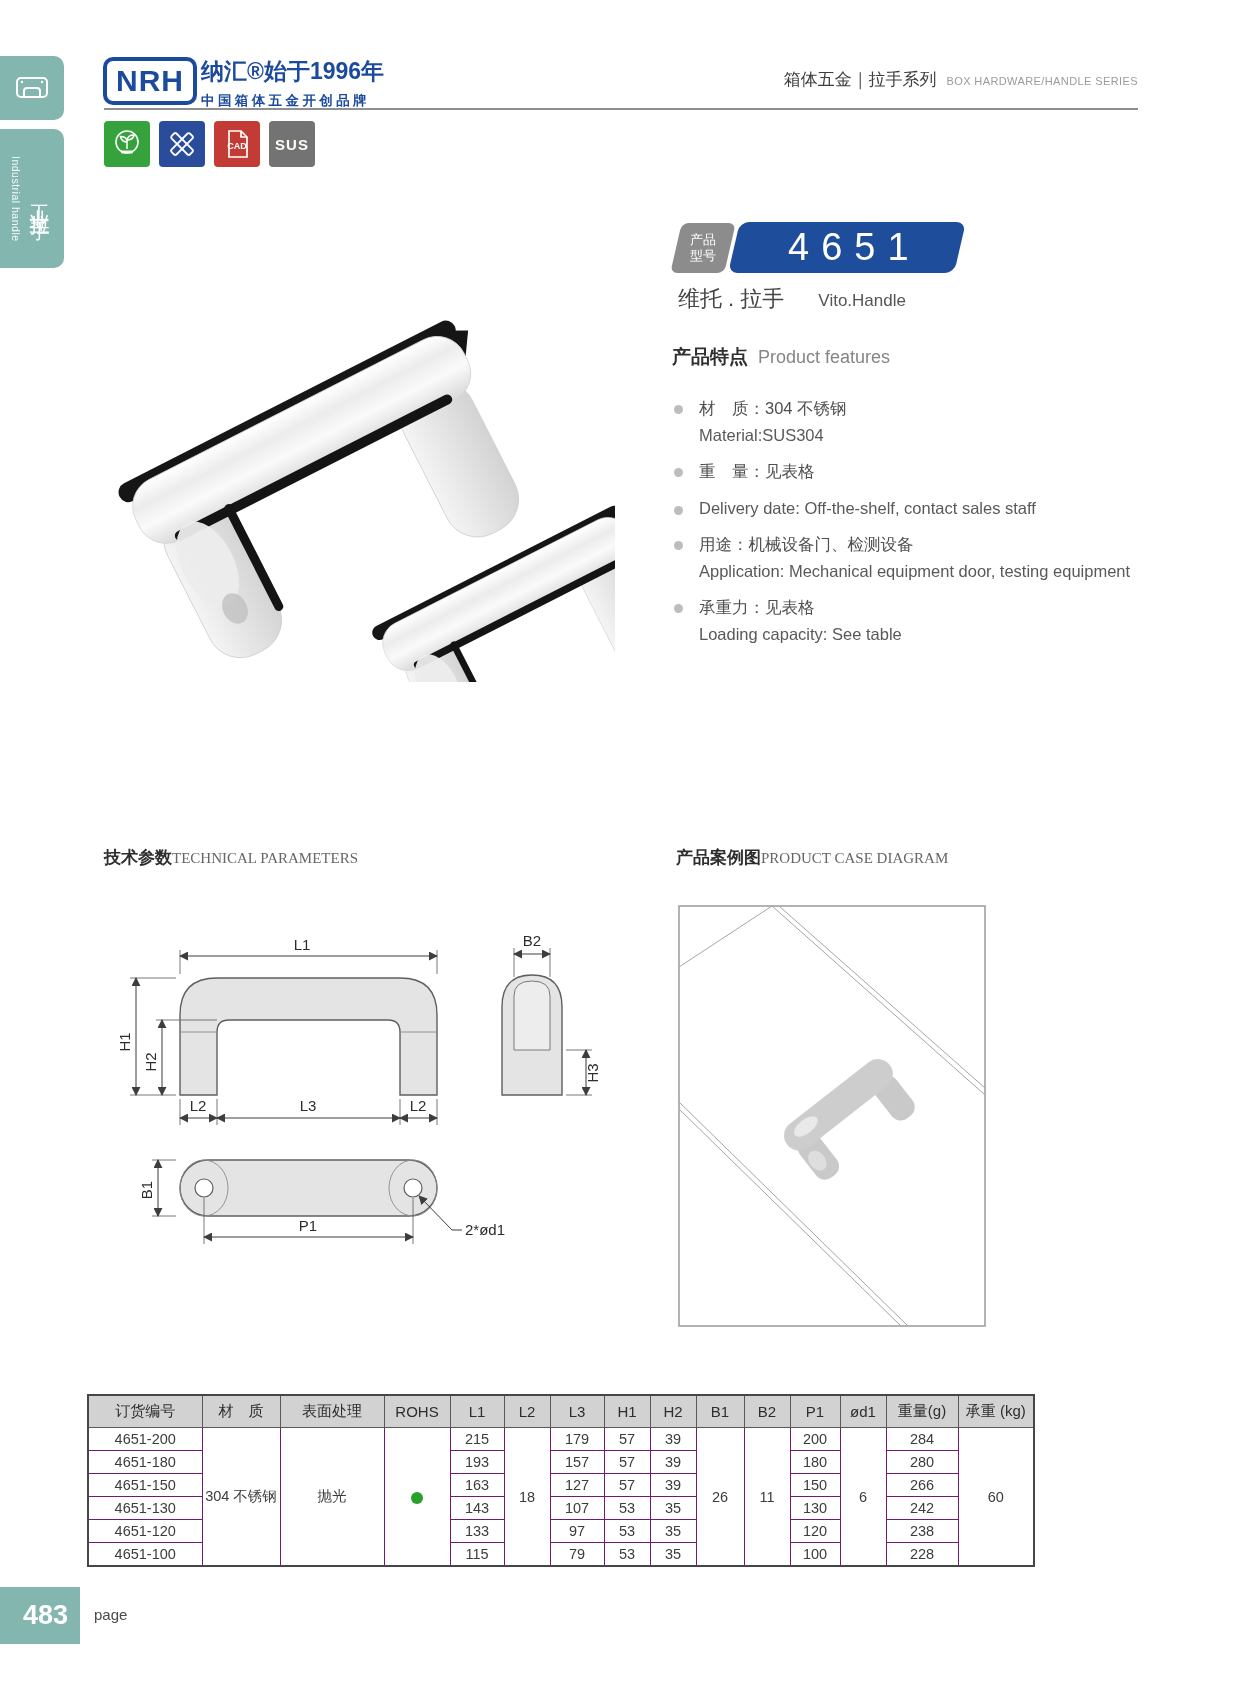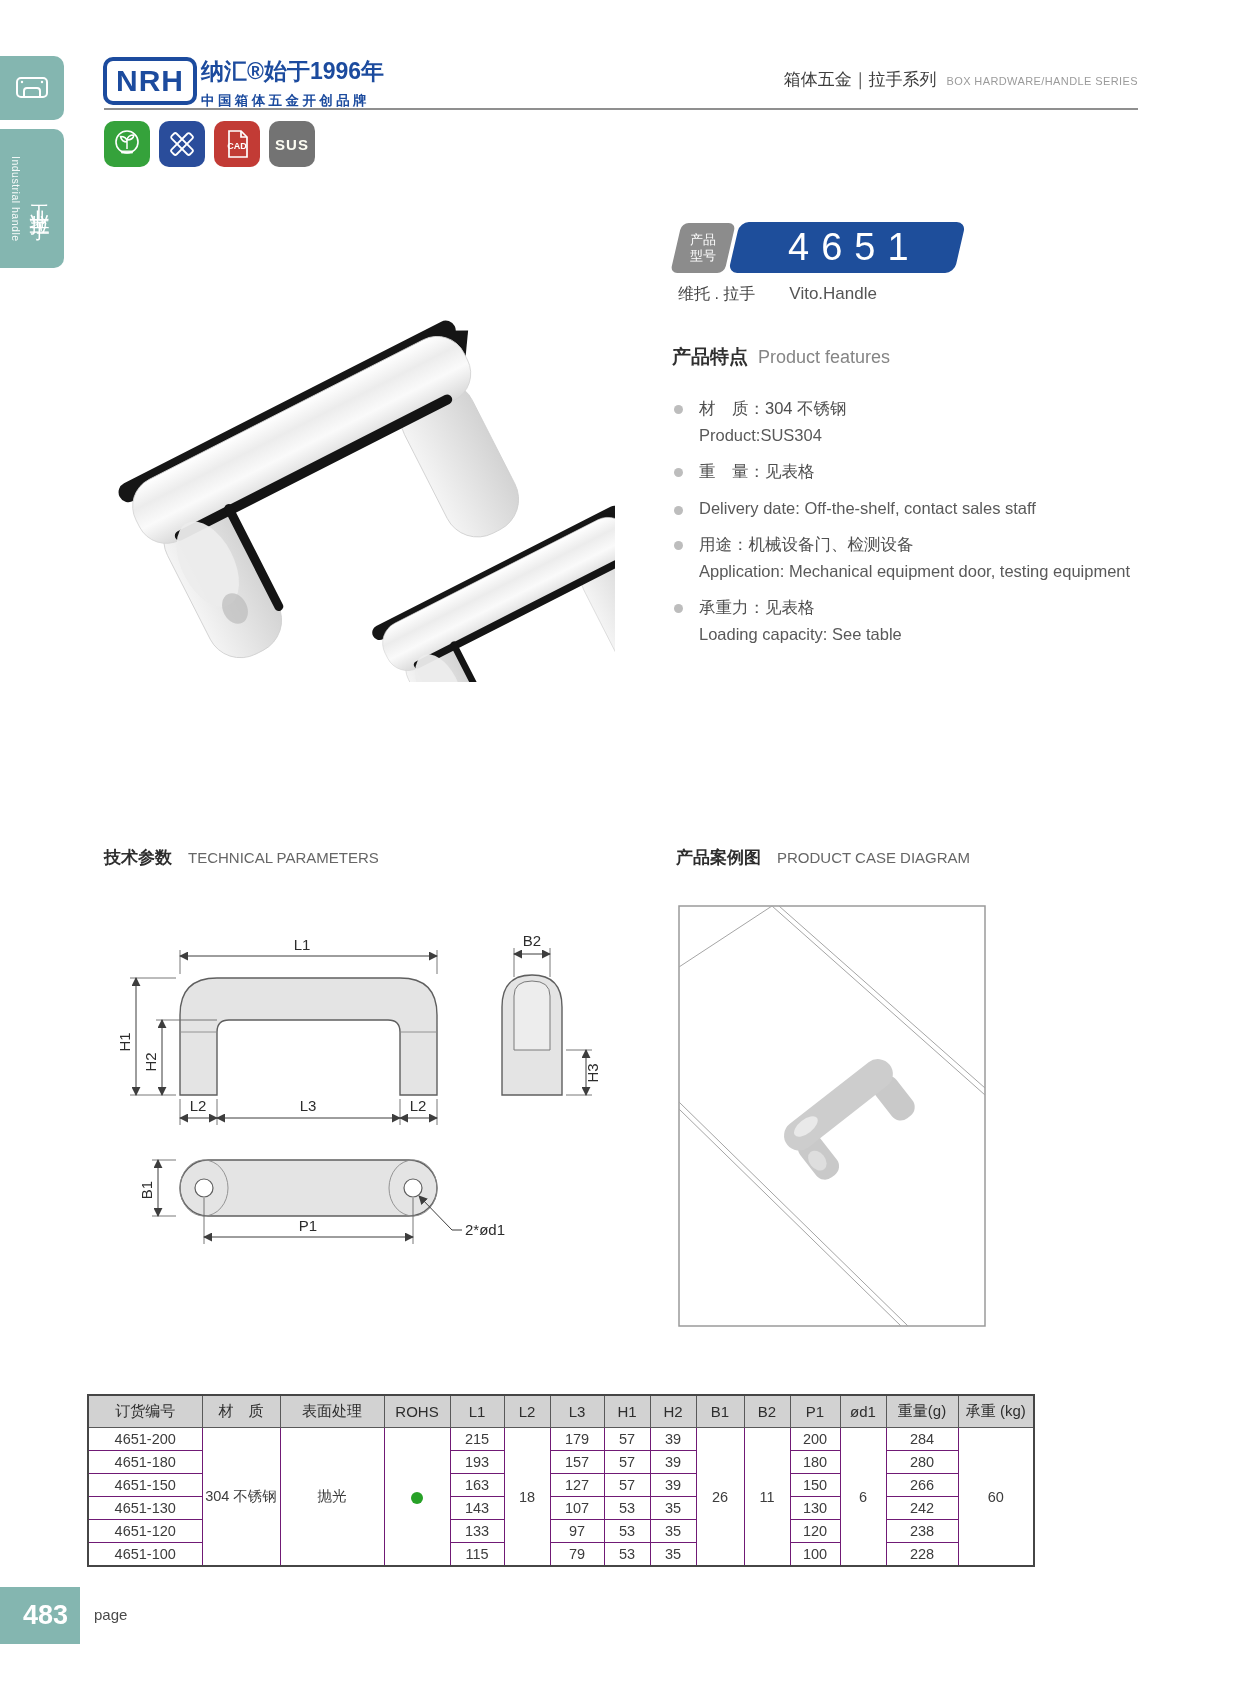--- a/index.html
+++ b/index.html
@@ -19,49 +19,49 @@
   .brand{position:absolute;left:201px;top:56px;color:#1c4b9e;}
   .brand1{font-size:23px;font-weight:bold;}
   .brand2{font-size:13.5px;letter-spacing:3.4px;font-weight:bold;margin-top:5px;}
   .series{position:absolute;right:102px;top:68px;display:flex;align-items:baseline;gap:10px;}
   .series-cn{font-size:17px;color:#3d3d3d;}
   .series-en{font-size:11px;color:#9b9b9b;letter-spacing:.4px;}
   .hrule{position:absolute;left:104px;top:108px;width:1034px;height:2px;background:#8f8f8f;}
 
   
   .badges{position:absolute;left:104px;top:121px;display:flex;gap:9px;}
-  .badge{width:46px;height:46px;border-radius:10px;display:flex;align-items:center;justify-content:center;color:#fff;text-align:center;}
+  .badge{width:46px;height:46px;border-radius:4px;display:flex;align-items:center;justify-content:center;color:#fff;text-align:center;}
   .badge-eco{background:#35a23b;}
   .badge-design{background:#2a4d9b;}
   .badge-cad{background:#c23b35;}
   .badge-sus{background:#737373;font-weight:bold;font-size:15px;letter-spacing:1px;color:#fdfdf2;}
 
   
   .model-tag{position:absolute;left:676px;top:223px;width:54px;height:50px;background:#8c8c8c;
              transform:skewX(-13deg);border-radius:7px;display:flex;align-items:center;justify-content:center;}
   .model-tag-inner{transform:skewX(13deg);color:#fff;font-size:13px;line-height:1.2;width:28px;text-align:center;}
   .model-banner{position:absolute;left:734px;top:222px;width:226px;height:51px;background:#1e4e9b;
              transform:skewX(-13deg);border-radius:9px;display:flex;align-items:center;justify-content:center;}
   .model-num{transform:skewX(13deg);color:#fff;font-size:38px;letter-spacing:12px;padding-left:14px;}
   .product-name{position:absolute;left:678px;top:284px;display:flex;align-items:baseline;gap:34px;}
-  .pn-cn{font-size:16px;color:#454545;}
+  .pn-cn{font-size:22px;color:#454545;}
   .pn-en{font-size:17px;color:#555;}
 
   
   .features{position:absolute;left:672px;top:344px;width:478px;}
   .f-title{display:flex;align-items:baseline;gap:10px;margin-bottom:28px;}
   .f-title-cn{font-size:19px;font-weight:bold;color:#303030;}
   .f-title-en{font-size:18px;color:#858585;}
   .f-item{position:relative;padding-left:27px;margin-bottom:16px;}
   .f-item::before{content:"";position:absolute;left:2px;top:7px;width:9px;height:9px;border-radius:50%;background:#bdbdbd;}
   .f-cn{font-size:16.5px;color:#4f4f4f;margin-bottom:6px;}
   .f-en{font-size:16.5px;color:#595959;}
 
   
-  .sec{position:absolute;display:flex;align-items:baseline;gap:16px;}
+  .sec{position:absolute;display:flex;align-items:baseline;gap:0;font-family:Liberation Serif, serif;}
   .sec-cn{font-size:17px;font-weight:bold;color:#2d2d2d;}
   .sec-en{font-size:15px;color:#666;}
   .sec-tech{left:104px;top:846px;}
   .sec-case{left:676px;top:846px;}
 
   
   .photo{position:absolute;left:95px;top:222px;}
   .tdraw{position:absolute;left:100px;top:880px;}
   .casebox{position:absolute;left:678px;top:905px;}
   .dtxt{font-size:15px;fill:#2c2c2c;}
@@ -174,21 +174,21 @@
     <span class="pn-en">Vito.Handle</span>
   </div>
 
   <div class="features">
     <div class="f-title">
       <span class="f-title-cn">产品特点</span>
       <span class="f-title-en">Product features</span>
     </div>
     <div class="f-item">
       <div class="f-cn">材　质：304 不锈钢</div>
-      <div class="f-en">Product:SUS304</div>
+      <div class="f-en">Material:SUS304</div>
     </div>
     <div class="f-item">
       <div class="f-cn">重　量：见表格</div>
     </div>
     <div class="f-item">
       <div class="f-en">Delivery date: Off-the-shelf, contact sales staff</div>
     </div>
     <div class="f-item">
       <div class="f-cn">用途：机械设备门、检测设备</div>
       <div class="f-en">Application: Mechanical equipment door, testing equipment</div>

